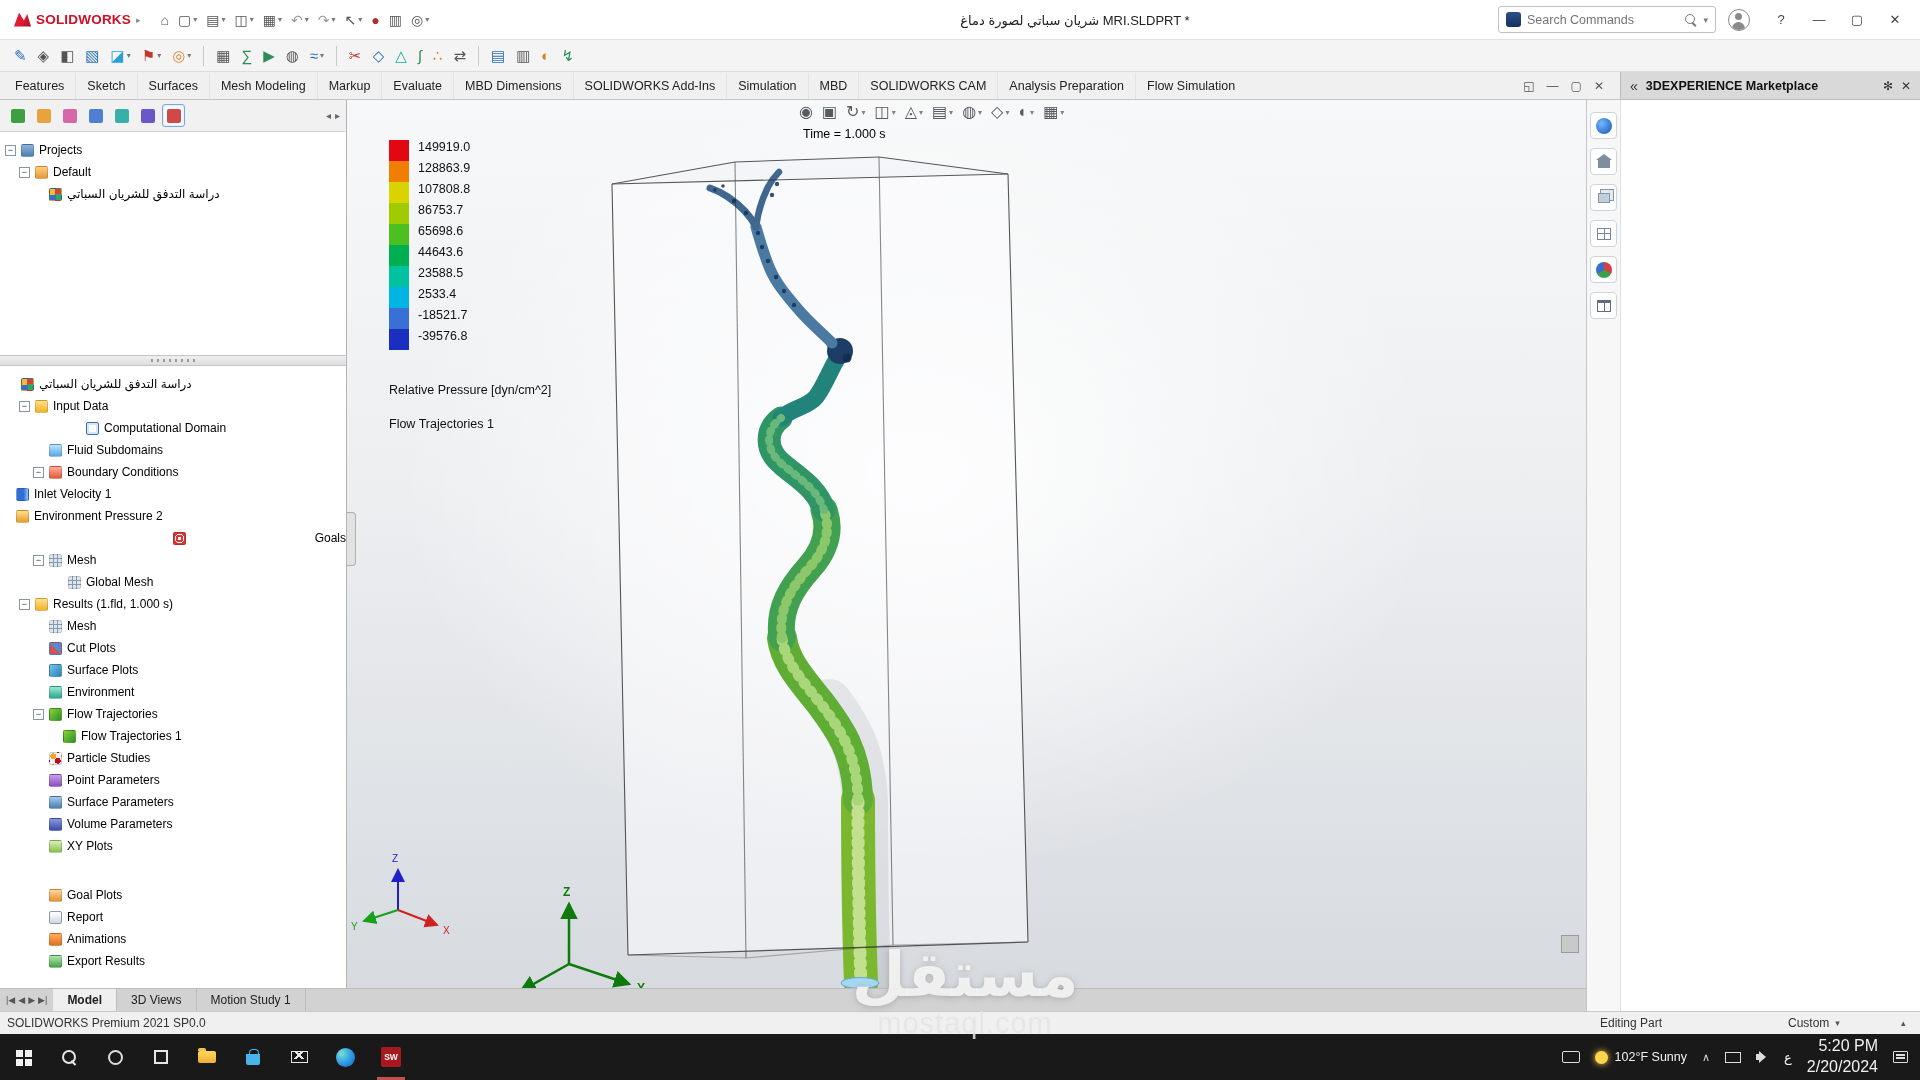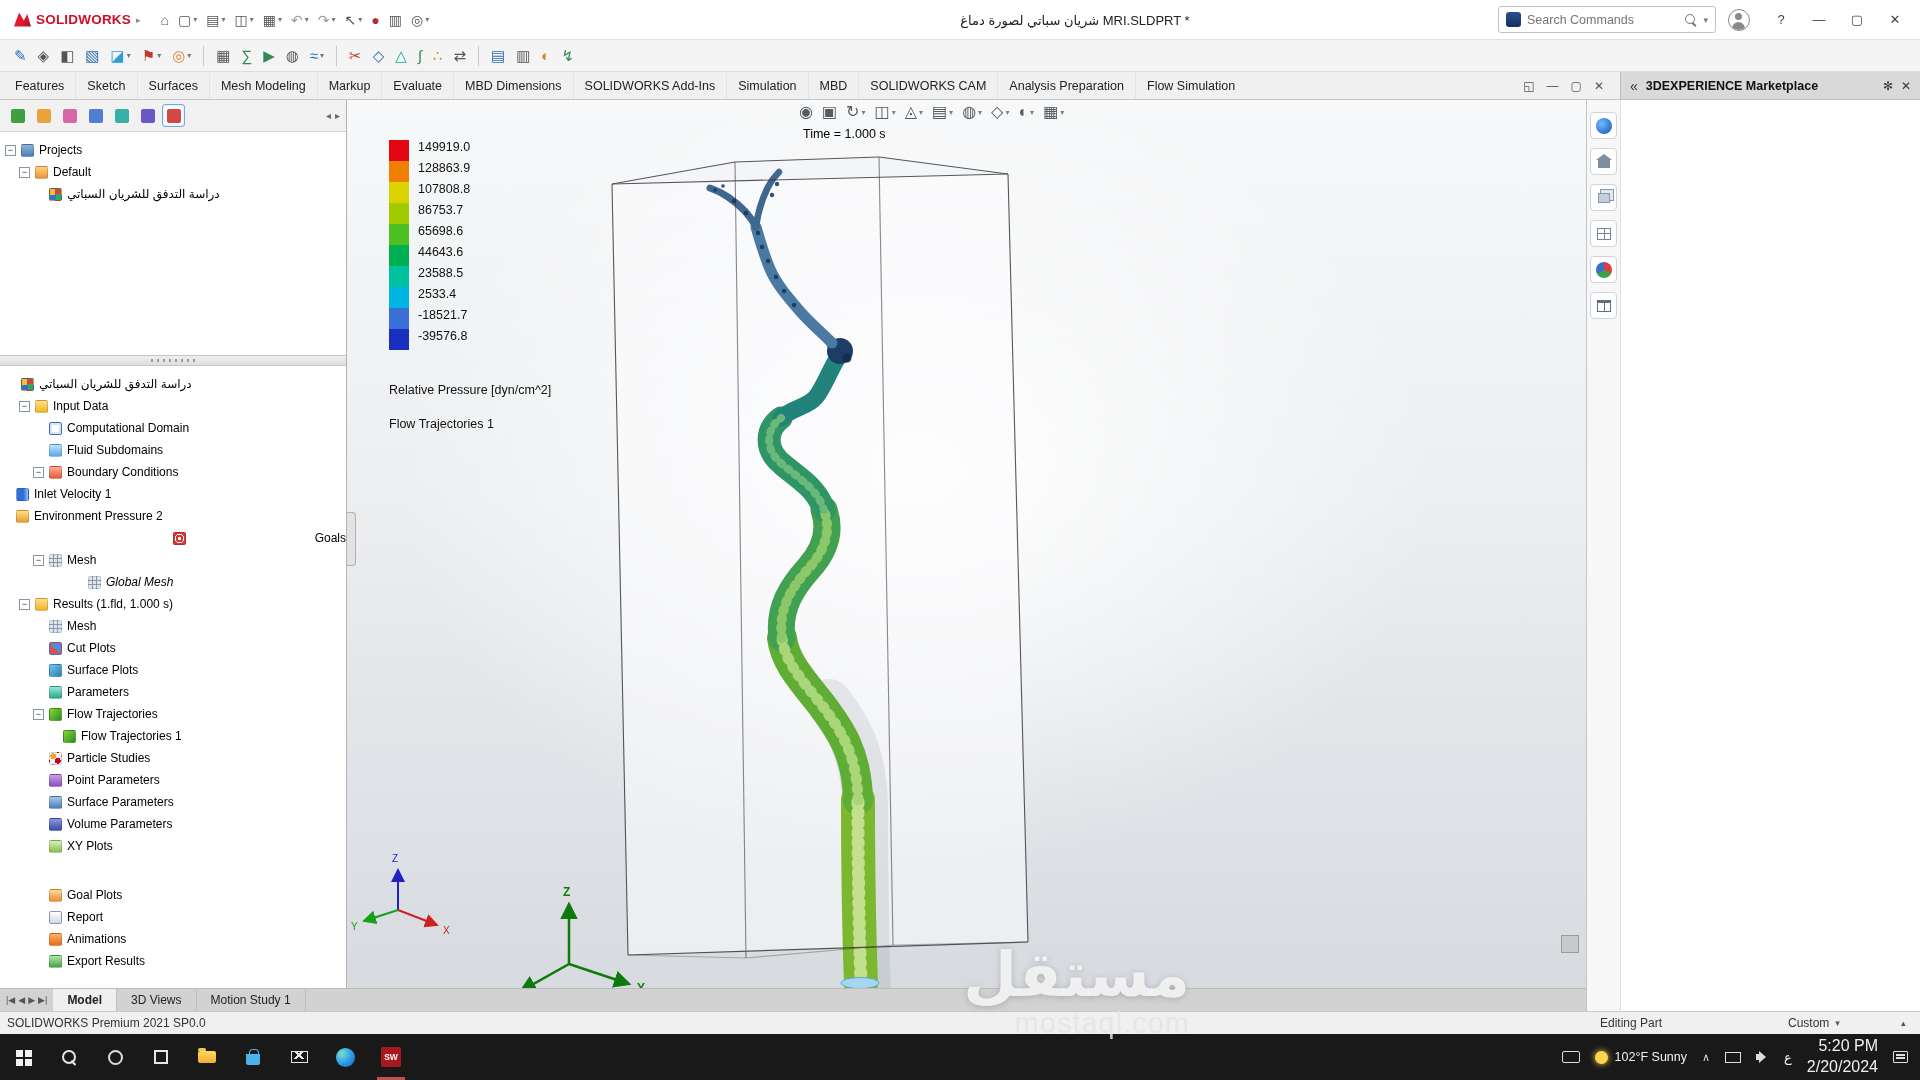--- a/index.html
+++ b/index.html
@@ -155,21 +155,21 @@
 .disp{width:16px;height:11px;border:1.5px solid #ddd}
 .spk{position:relative;width:13px;height:12px}
 .spk::before{content:"";position:absolute;left:0;top:3px;width:4px;height:6px;background:#ddd}
 .spk::after{content:"";position:absolute;left:3px;top:0;border-top:6px solid transparent;border-bottom:6px solid transparent;border-left:7px solid #ddd}
 .lang{font-size:13px;color:#f0f0f0}
 .clock{display:flex;flex-direction:column;align-items:flex-end;font-size:16px;line-height:1.3;color:#f0f0f0}
 .notif{width:15px;height:12px;border:1.5px solid #ddd;border-radius:1px;position:relative}
 .notif::before{content:"";position:absolute;left:2px;top:2px;right:2px;height:1.5px;background:#ddd;box-shadow:0 3px 0 #ddd}
 
 
-.watermark{position:absolute;left:740px;top:942px;width:450px;text-align:right;z-index:60;pointer-events:none}
+.watermark{position:absolute;left:740px;top:942px;width:450px;text-align:center;z-index:60;pointer-events:none}
 .wm-big{font-size:62px;font-weight:700;color:rgba(244,244,244,.92);text-shadow:0 1px 6px rgba(140,140,140,.55);line-height:1.05}
 .wm-small{font-size:29px;color:rgba(228,228,228,.85);letter-spacing:1px}
 </style>
 </head>
 <body>
 
 <div id="app">
 
   <div class="titlebar">
     <div class="logo">
@@ -418,21 +418,21 @@
         <div class="trow" style="padding-left: 5px;">
           <span class="texp empty"></span>
           <span class="tico" data-icon="flow-study-icon"></span>
           <span class="tlabel">دراسة التدفق للشريان السباتي</span>
         </div>
         <div class="trow" style="padding-left: 19px;">
           <span class="texp">−</span>
           <span class="tico" data-icon="input-data-icon"></span>
           <span class="tlabel">Input Data</span>
         </div>
-        <div class="trow" style="padding-left: 33px;">
+        <div class="trow" style="padding-left: 49px; margin-left: 21px;">
           <span class="texp empty"></span>
           <span class="tico" data-icon="computational-domain-icon"></span>
           <span class="tlabel">Computational Domain</span>
         </div>
         <div class="trow" style="padding-left: 33px;">
           <span class="texp empty"></span>
           <span class="tico" data-icon="fluid-subdomains-icon"></span>
           <span class="tlabel">Fluid Subdomains</span>
         </div>
         <div class="trow" style="padding-left: 33px;">
@@ -453,21 +453,21 @@
         <div class="trow" style="padding-left: 33px; justify-content: space-between;">
           <span class="texp empty"></span>
           <span class="tico" data-icon="goals-icon"></span>
           <span class="tlabel">Goals</span>
         </div>
         <div class="trow" style="padding-left: 33px;">
           <span class="texp">−</span>
           <span class="tico" data-icon="mesh-icon"></span>
           <span class="tlabel">Mesh</span>
         </div>
-        <div class="trow" style="padding-left: 72px; font-style: italic;">
+        <div class="trow" style="padding-left: 52px;">
           <span class="texp empty"></span>
           <span class="tico" data-icon="global-mesh-icon"></span>
           <span class="tlabel">Global Mesh</span>
         </div>
         <div class="trow" style="padding-left: 19px;">
           <span class="texp">−</span>
           <span class="tico" data-icon="results-icon"></span>
           <span class="tlabel">Results (1.fld, 1.000 s)</span>
         </div>
         <div class="trow" style="padding-left: 33px;">
@@ -481,21 +481,21 @@
           <span class="tlabel">Cut Plots</span>
         </div>
         <div class="trow" style="padding-left: 33px;">
           <span class="texp empty"></span>
           <span class="tico" data-icon="surface-plots-icon"></span>
           <span class="tlabel">Surface Plots</span>
         </div>
         <div class="trow" style="padding-left: 33px;">
           <span class="texp empty"></span>
           <span class="tico" data-icon="isosurfaces-icon"></span>
-          <span class="tlabel">Parameters</span>
+          <span class="tlabel">Environment</span>
         </div>
         <div class="trow" style="padding-left: 33px;">
           <span class="texp">−</span>
           <span class="tico" data-icon="flow-trajectories-icon"></span>
           <span class="tlabel">Flow Trajectories</span>
         </div>
         <div class="trow" style="padding-left: 47px;">
           <span class="texp empty"></span>
           <span class="tico" data-icon="flow-trajectory-item-icon"></span>
           <span class="tlabel">Flow Trajectories 1</span>

